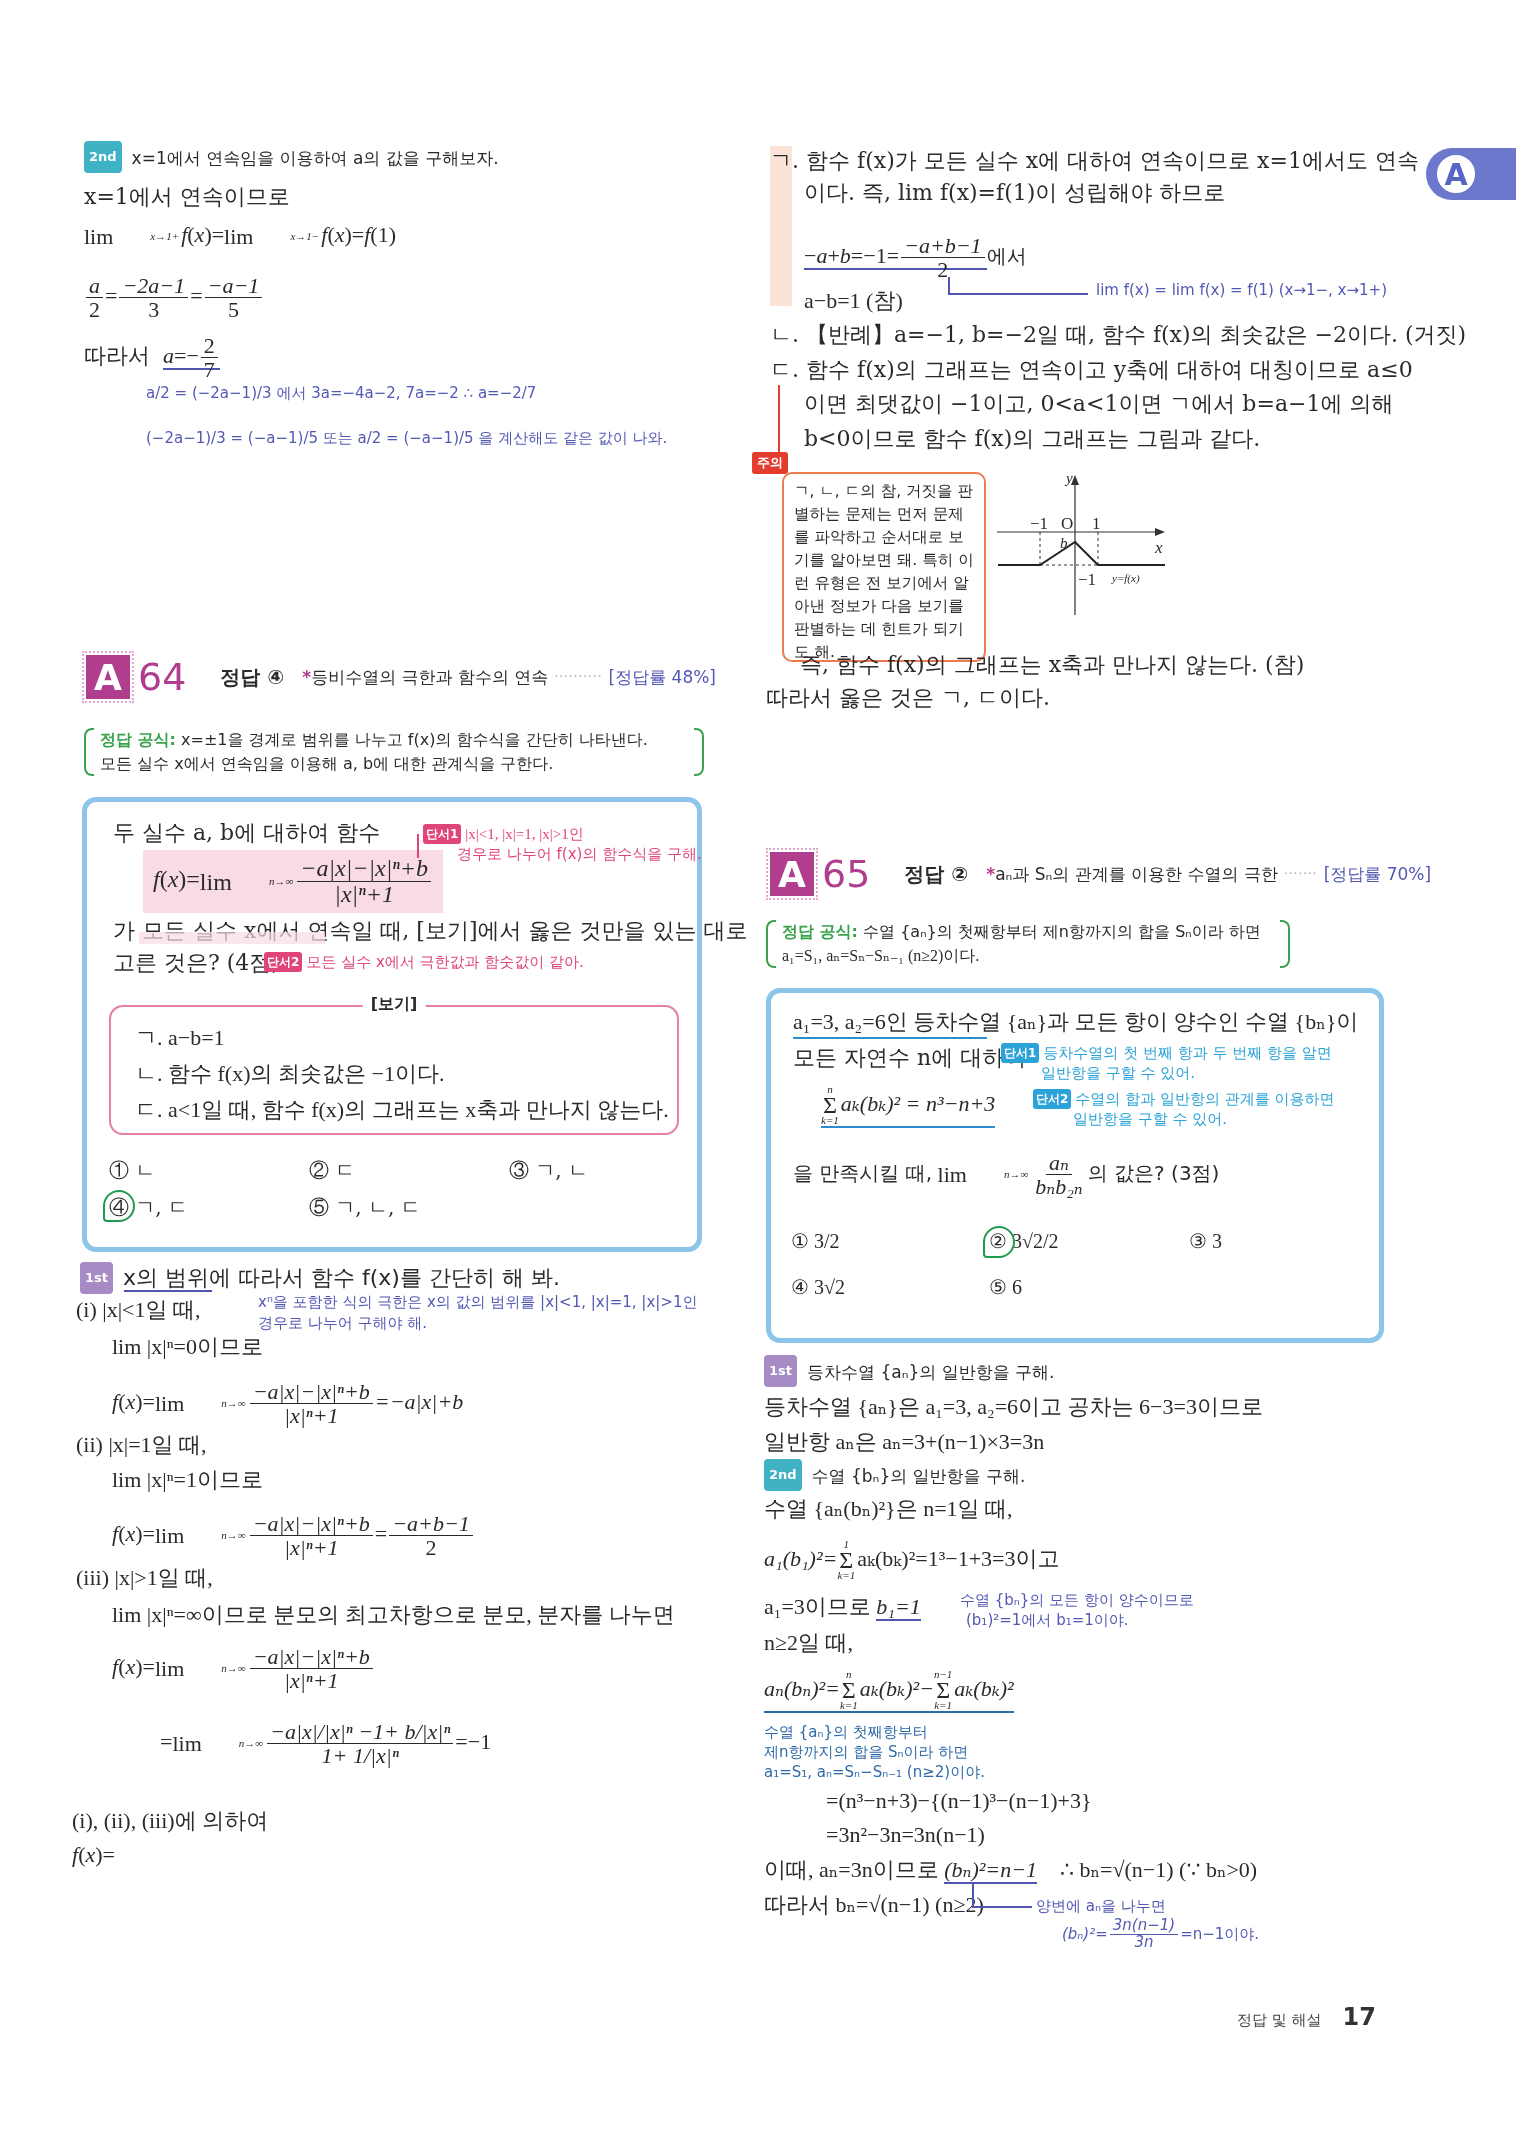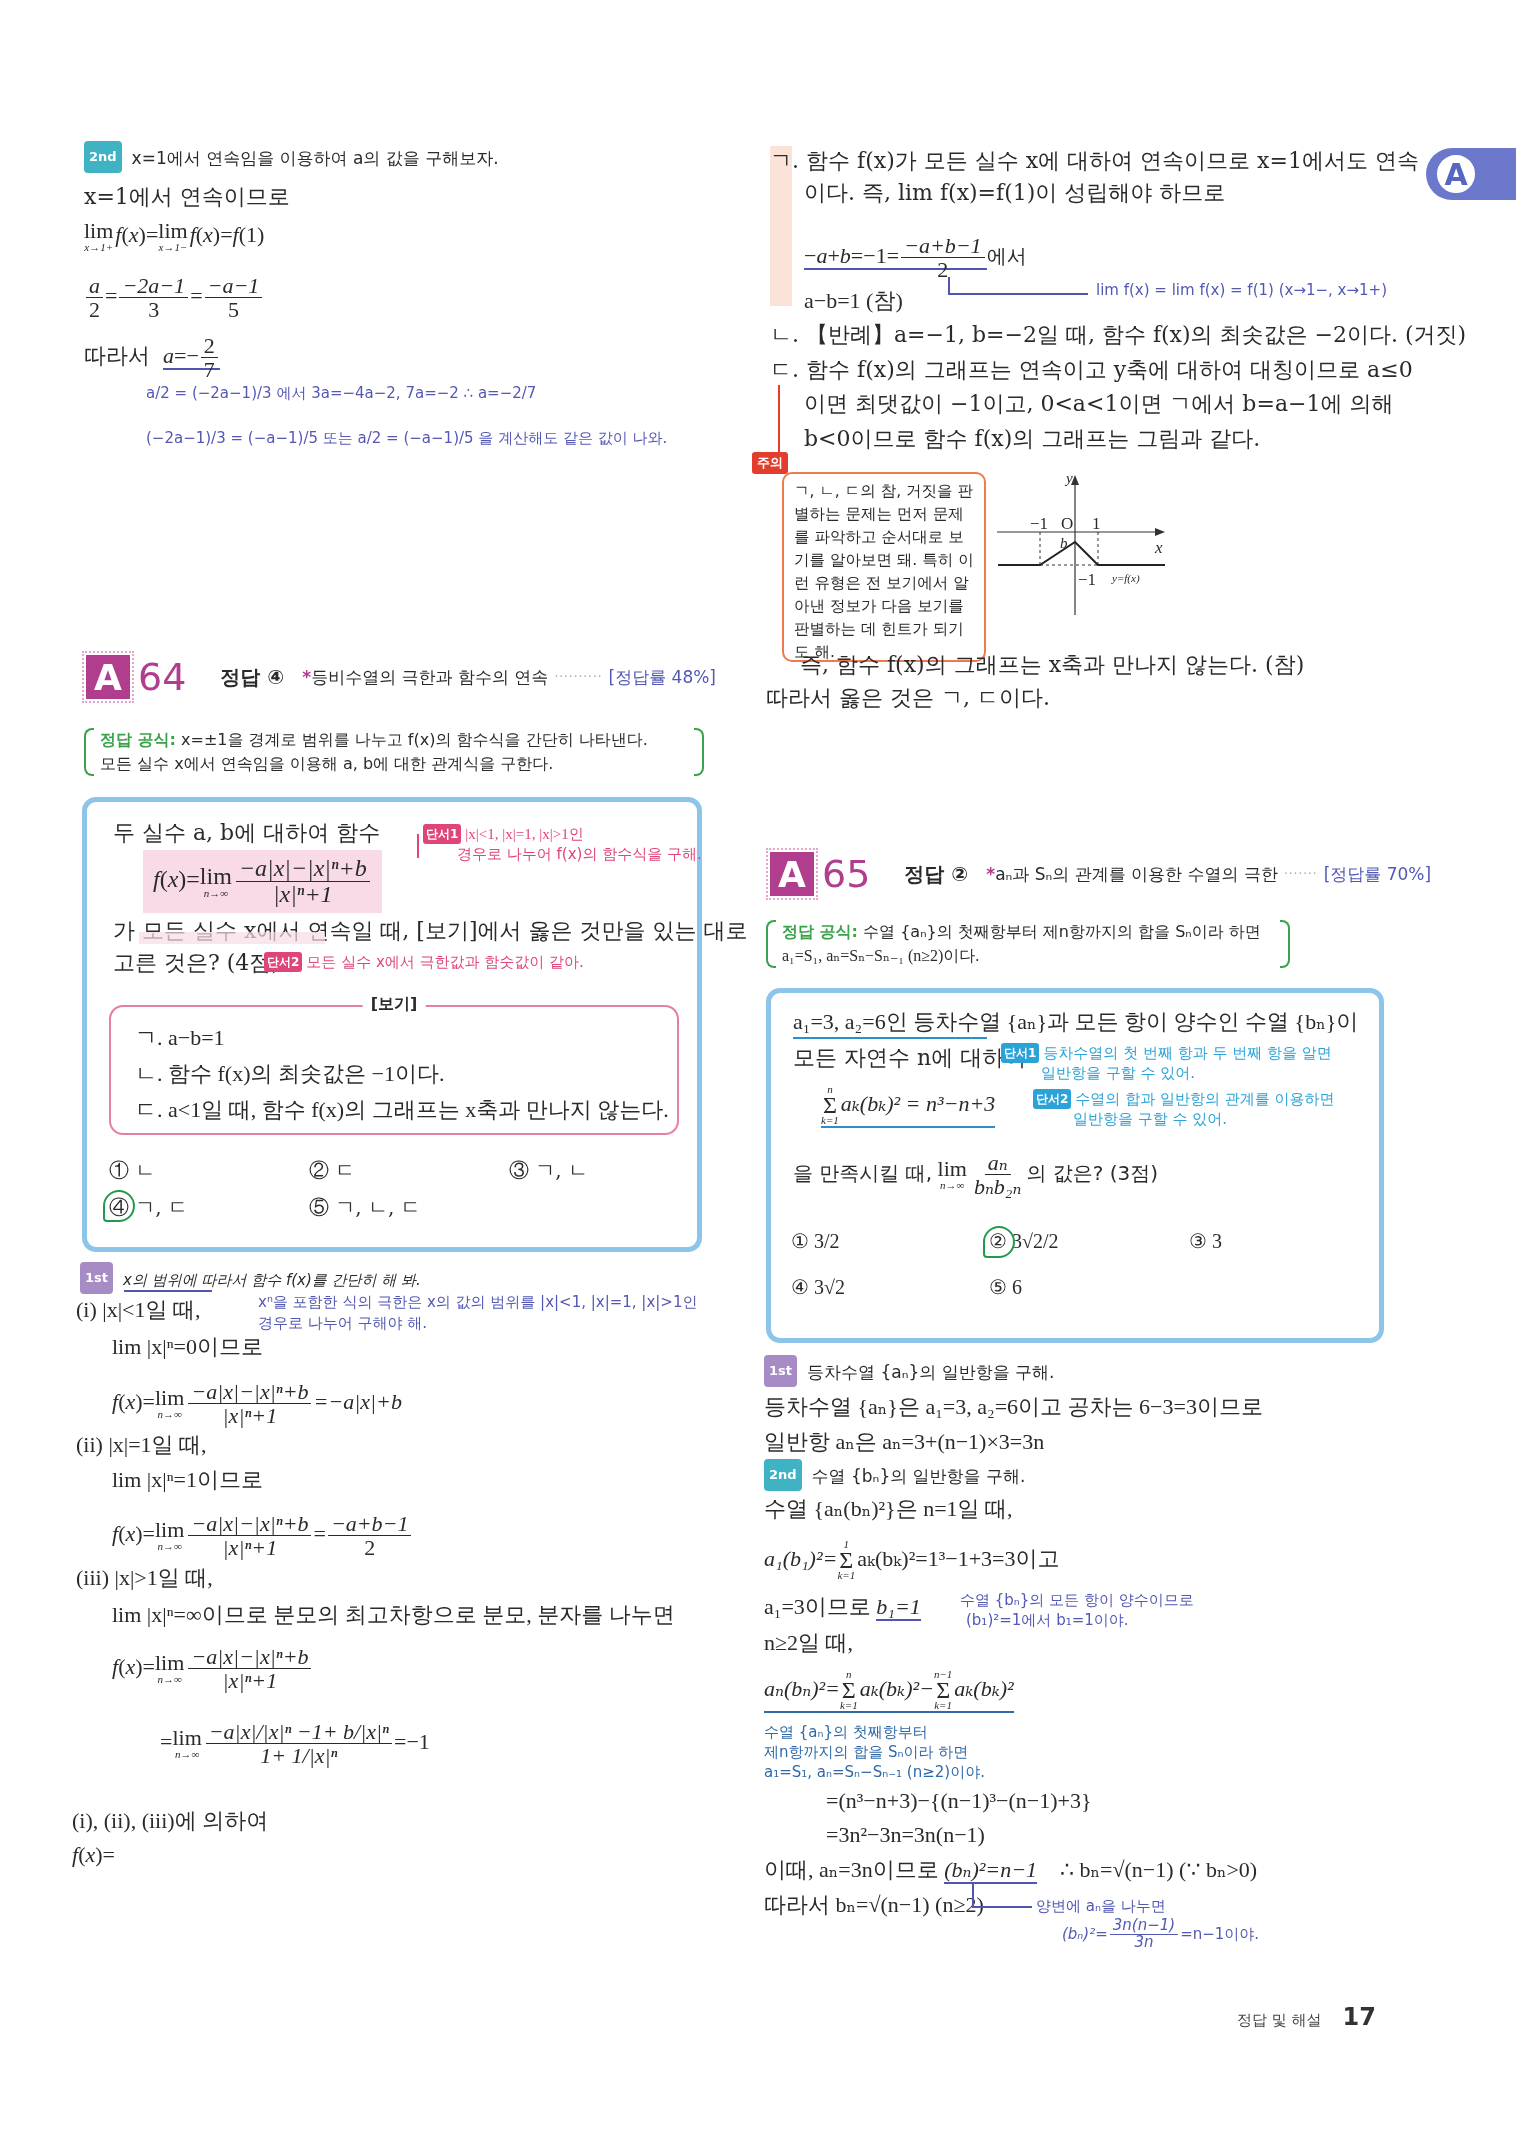--- a/index.html
+++ b/index.html
@@ -14,21 +14,21 @@
   .note-pink { font-family: "DejaVu Sans", "Liberation Sans", sans-serif; font-size: 15px; color: #e0457a; line-height: 20px; white-space: nowrap; }
   .note-blue { font-family: "DejaVu Sans", "Liberation Sans", sans-serif; font-size: 15px; color: #2ba3d8; line-height: 20px; white-space: nowrap; }
 
   .step-badge { display: inline-block; font-family: "DejaVu Sans", "Liberation Sans", sans-serif; font-weight: bold; font-size: 13px; color: #fff; border-radius: 4px; padding: 1px 5px; margin-right: 10px; vertical-align: 3px; }
   .step-1st { background: #a68bc4; }
   .step-2nd { background: #3fb2c4; }
 
   .frac { display: inline-flex; flex-direction: column; align-items: center; vertical-align: middle; line-height: 1.05; margin: 0 2px; }
   .frac .num { border-bottom: 1.5px solid currentColor; padding: 0 3px; }
   .frac .den { padding: 0 3px; }
-  .lim { display: inline-flex; flex-direction: column; align-items: center; vertical-align: middle; line-height: 1; margin-right: 2px; }
+  .lim { display: inline-flex; flex-direction: row; align-items: center; vertical-align: middle; line-height: 1; margin-right: 2px; gap: 37px; }
   .lim .sub { font-size: 11px; font-style: italic; }
   .sig { display: inline-flex; flex-direction: column; align-items: center; vertical-align: middle; line-height: 0.9; margin-right: 2px; }
   .sig .sup, .sig .sub { font-size: 11px; font-style: italic; }
   .sig .big { font-size: 24px; }
 
   .ul-purple { border-bottom: 2px solid #4f55b0; }
   .ul-blue { border-bottom: 2px solid #2b8fcf; }
   .hl-pink { background: #f9dbe7; }
 
   
@@ -210,21 +210,21 @@
 
   <div class="choice" style="left:22px; top:355px;">① ㄴ</div>
   <div class="choice" style="left:222px; top:355px;">② ㄷ</div>
   <div class="choice" style="left:422px; top:355px;">③ ㄱ, ㄴ</div>
   <div class="choice" style="left:22px; top:392px;">④ ㄱ, ㄷ</div>
   <div class="circle-mark" style="left:16px; top:388px;"></div>
   <div class="choice" style="left:222px; top:392px;">⑤ ㄱ, ㄴ, ㄷ</div>
 </div>
 
 <div class="abs line" style="left:80px; top:1262px;">
-  <span class="step-badge step-1st">1st</span><span class="sans" style="font-size:15px;font-style:italic;">x의 범위에 따라서 함수 f(x)를 간단히 해 봐.</span>
+  <span class="step-badge step-1st">1st</span><span class="sans" style="font-size:22px;">x의 범위에 따라서 함수 f(x)를 간단히 해 봐.</span>
 </div>
 <div class="abs" style="left:124px; top:1290px; width:88px; height:2px; background:#4f55b0;"></div>
 <div class="abs note math" style="left:258px; top:1292px;">xⁿ을 포함한 식의 극한은 x의 값의 범위를 |x|&lt;1, |x|=1, |x|&gt;1인</div>
 <div class="abs note" style="left:258px; top:1313px;">경우로 나누어 구해야 해.</div>
 
 <div class="abs line math" style="left:76px; top:1295px;">(i) |x|&lt;1일 때,</div>
 <div class="abs line math" style="left:112px; top:1332px;">lim |x|ⁿ=0이므로</div>
 <div class="abs line math" style="left:112px; top:1380px;">
   <i>f</i>(<i>x</i>)=<span class="lim">
       <span>lim</span>

